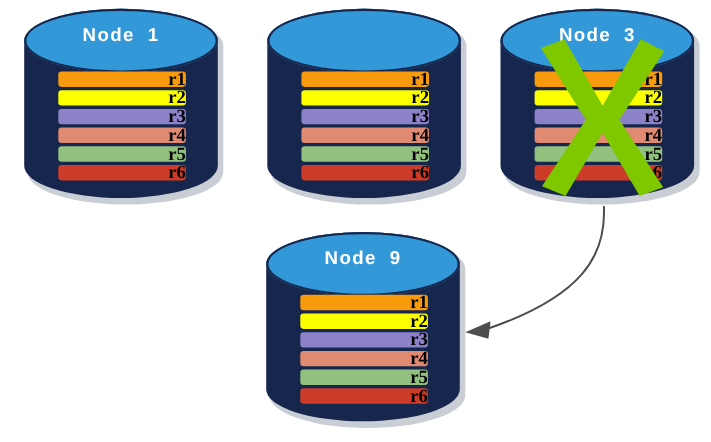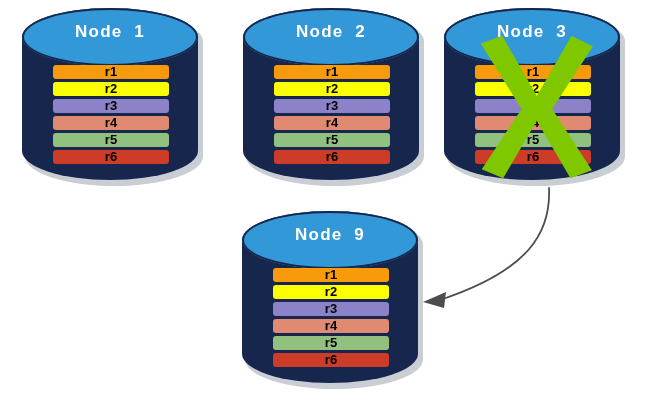--- a/index.html
+++ b/index.html
@@ -92,25 +92,26 @@
     left: 31px;
     top: 57px;
     width: 116px;
   }
 
   .row {
     position: relative;
     height: 14px;
     margin-bottom: 3px;
     border-radius: 3px;
-    text-align: center;
-    font-size: 13px;
+    text-align: right;
+    font-size: 17px;
     font-weight: bold;
     color: #000000;
     line-height: 14px;
+    font-family: Liberation Serif, serif;
   }
   .row:last-child { margin-bottom: 0; }
 
   
   .x-overlay {
     position: absolute;
     left: 0;
     top: 0;
     width: 181px;
     height: 178px;
@@ -146,32 +147,31 @@
       <div class="row" style="background:#92c17f;">r5</div>
       <div class="row" style="background:#cc3c28;">r6</div>
     </div>
   </div>
 
   <div class="node" style="left:243px; top:8px;">
     <div class="node-shadow"></div>
     <div class="node-body"></div>
     <div class="node-top"></div>
     <div class="node-top-rim"></div>
-    <div class="node-title">Node  2</div>
-    <div class="rows">
-      <div class="row" style="background:#f79b0c;">r1</div>
-      <div class="row" style="background:#fbff00;">r2</div>
-      <div class="row" style="background:#8b82c8;">r3</div>
-      <div class="row" style="background:#e08a72;">r4</div>
-      <div class="row" style="background:#92c17f;">r5</div>
-      <div class="row" style="background:#cc3c28;">r6</div>
-    </div>
-  </div>
-
-  <div class="node" style="left:444px; top:8px;">
+    <div class="rows">
+      <div class="row" style="background:#f79b0c;">r1</div>
+      <div class="row" style="background:#fbff00;">r2</div>
+      <div class="row" style="background:#8b82c8;">r3</div>
+      <div class="row" style="background:#e08a72;">r4</div>
+      <div class="row" style="background:#92c17f;">r5</div>
+      <div class="row" style="background:#cc3c28;">r6</div>
+    </div>
+  </div>
+
+  <div class="node" style="left:455px; top:8px;">
     <div class="node-shadow"></div>
     <div class="node-body"></div>
     <div class="node-top"></div>
     <div class="node-top-rim"></div>
     <div class="node-title">Node  3</div>
     <div class="rows">
       <div class="row" style="background:#f79b0c;">r1</div>
       <div class="row" style="background:#fbff00;">r2</div>
       <div class="row" style="background:#8b82c8;">r3</div>
       <div class="row" style="background:#e08a72;">r4</div>

